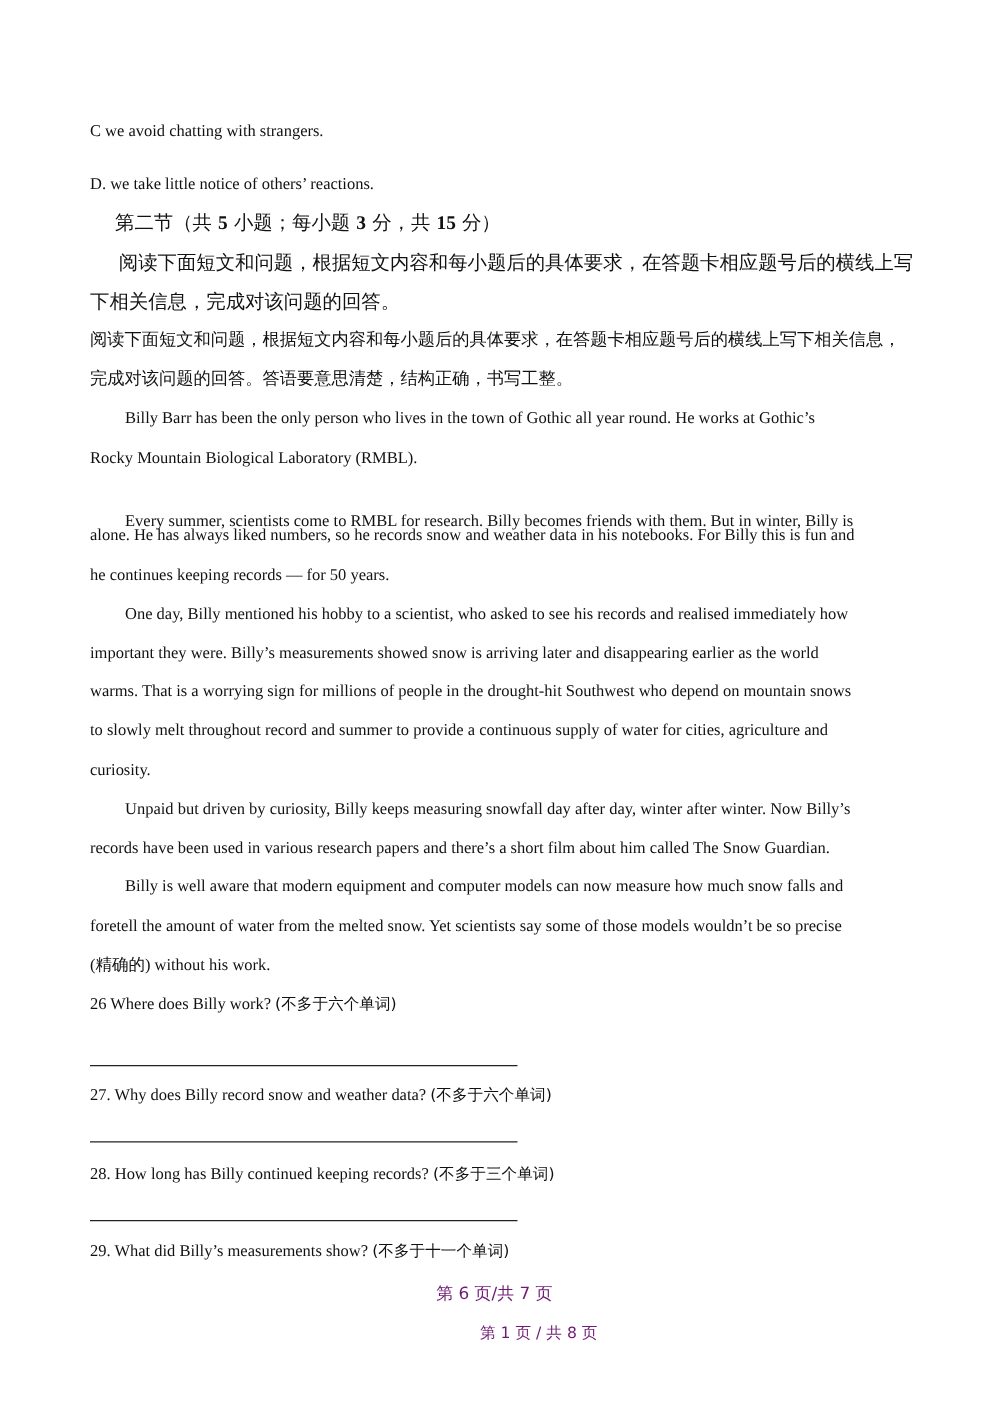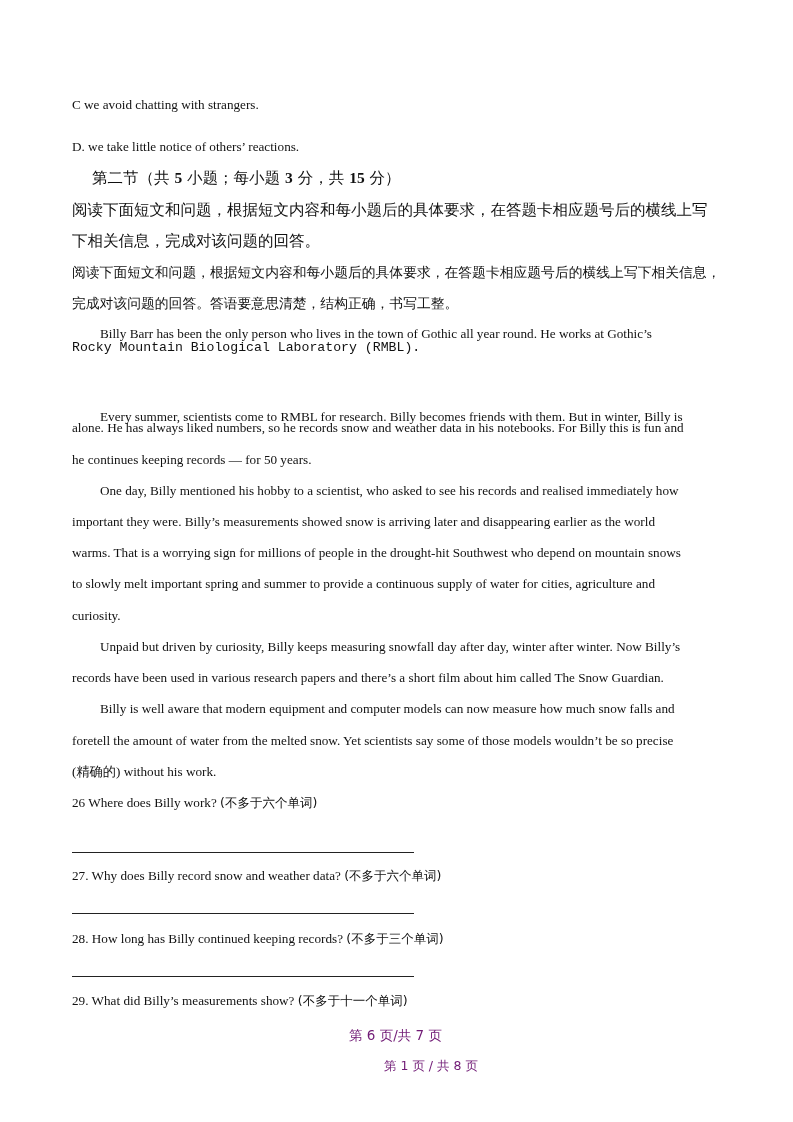--- a/index.html
+++ b/index.html
@@ -58,35 +58,35 @@
     .q-cn { font-family: "DejaVu Sans", "Liberation Sans", sans-serif; font-size: 12.5px; }
   </style>
 </head>
 <body>
 
 <div class="line" style="top:97px;">C   we avoid chatting with strangers.</div>
 <div class="line" style="top:139px;">D. we take little notice of others’ reactions.</div>
 
 <div class="line section-title" style="top:168px;"><span>第二节（共 </span><b>5</b><span> 小题；每小题 </span><b>3</b><span> 分，共 </span><b>15</b><span> 分）</span></div>
 
-<div class="line instr-big" style="top:200px;">阅读下面短文和问题，根据短文内容和每小题后的具体要求，在答题卡相应题号后的横线上写</div>
+<div class="line instr-big" style="top:200px;margin-left:23px;">阅读下面短文和问题，根据短文内容和每小题后的具体要求，在答题卡相应题号后的横线上写</div>
 <div class="line instr-big" style="top:231px;">下相关信息，完成对该问题的回答。</div>
 <div class="line instr-small" style="top:263px;">阅读下面短文和问题，根据短文内容和每小题后的具体要求，在答题卡相应题号后的横线上写下相关信息，</div>
 <div class="line instr-small" style="top:294px;">完成对该问题的回答。答语要意思清楚，结构正确，书写工整。</div>
 
 <div>
   <div class="line indent" style="top:326px;">Billy Barr has been the only person who lives in the town of Gothic all year round. He works at Gothic’s</div>
-  <div class="line" style="top:340px;font-family:Liberation Mono, monospace;">Rocky Mountain Biological Laboratory (RMBL).</div>
+  <div class="line" style="top:358px;">Rocky Mountain Biological Laboratory (RMBL).</div>
   <div class="line indent" style="top:389px;margin-top:20px;">Every summer, scientists come to RMBL for research. Billy becomes friends with them. But in winter, Billy is</div>
   <div class="line" style="top:420px;">alone. He has always liked numbers, so he records snow and weather data in his notebooks. For Billy this is fun and</div>
   <div class="line" style="top:452px;">he continues keeping records  —  for 50 years.</div>
   <div class="line indent" style="top:483px;">One day, Billy mentioned his hobby to a scientist, who asked to see his records and realised immediately how</div>
   <div class="line" style="top:514px;">important they were. Billy’s measurements showed snow is arriving later and disappearing earlier as the world</div>
   <div class="line" style="top:545px;">warms. That is a worrying sign for millions of people in the drought-hit Southwest who depend on mountain snows</div>
-  <div class="line" style="top:576px;">to slowly melt important spring and summer to provide a continuous supply of water for cities, agriculture and</div>
+  <div class="line" style="top:576px;">to slowly melt throughout record and summer to provide a continuous supply of water for cities, agriculture and</div>
   <div class="line" style="top:608px;">curiosity.</div>
   <div class="line indent" style="top:639px;">Unpaid but driven by curiosity, Billy keeps measuring snowfall day after day, winter after winter. Now Billy’s</div>
   <div class="line" style="top:670px;">records have been used in various research papers and there’s a short film about him called The Snow Guardian.</div>
   <div class="line indent" style="top:701px;">Billy is well aware that modern equipment and computer models can now measure how much snow falls and</div>
   <div class="line" style="top:733px;">foretell the amount of water from the melted snow. Yet scientists say some of those models wouldn’t be so precise</div>
   <div class="line" style="top:764px;">(精确的) without his work.</div>
 </div>
 
 <div class="line" style="top:795px;"><span>26   Where does Billy work? </span><span class="q-cn">(不多于六个单词)</span></div>
 <div class="answer-line" style="top:852px;"></div>

